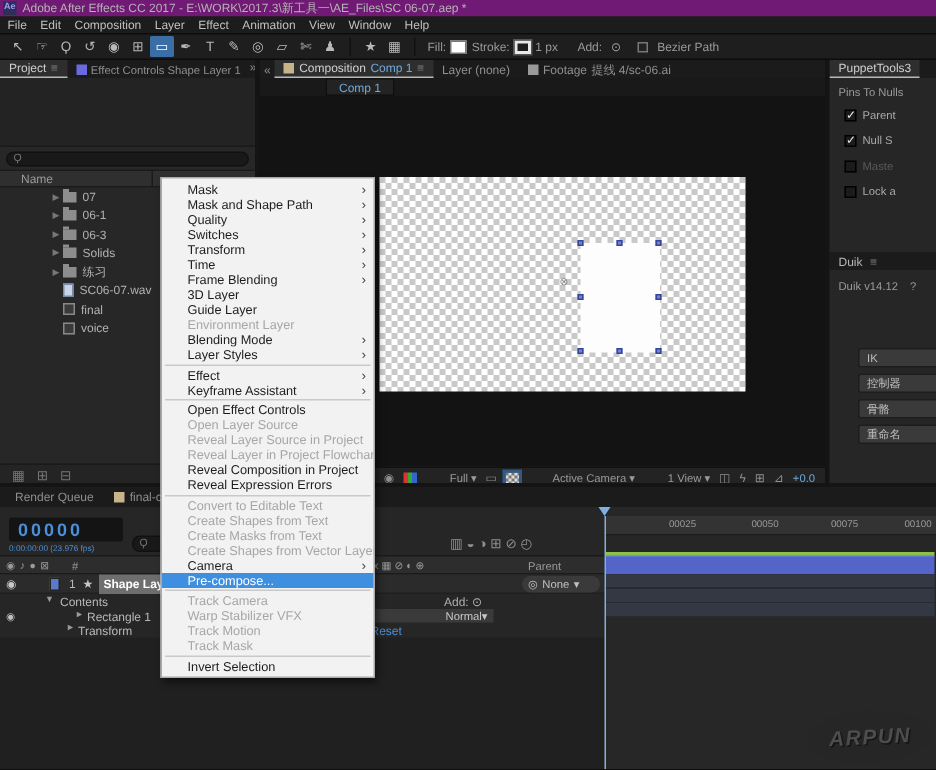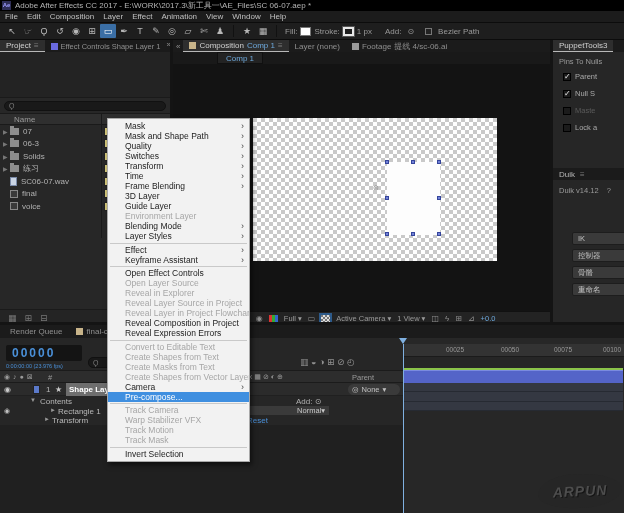--- a/index.html
+++ b/index.html
@@ -1,21 +1,21 @@
 <!DOCTYPE html>
 <html><head>
 <meta charset="utf-8">
 <style>
   html,body{margin:0;padding:0;background:#000;}
   *{box-sizing:border-box;}
   .app{position:relative;width:624px;height:513px;overflow:hidden;background:#161616;
        font-family:"Liberation Sans","DejaVu Sans",sans-serif;color:#a8a8a8;
        -webkit-font-smoothing:antialiased;}
   
-  .titlebar{position:absolute;left:0;top:0;width:624px;height:11px;background:#000000;
+  .titlebar{position:absolute;left:0;top:0;width:624px;height:11px;background:#701a75;
             display:flex;align-items:center;font-size:8px;color:#b4b4b4;gap:4px;padding-left:2px;}
   .ae-icon{width:9px;height:9px;background:#2e2e57;color:#9e9eff;font-size:6px;line-height:9px;
            text-align:center;font-weight:bold;flex:none;}
   .menubar{position:absolute;left:0;top:11px;width:624px;height:11px;background:#1c1c1c;
            display:flex;align-items:center;gap:9px;font-size:8px;color:#c0c0c0;padding-left:5px;}
   .menubar span{cursor:default;}
   .toolbar{position:absolute;left:0;top:22px;width:624px;height:18px;background:#1e1e1e;
            border-top:1px solid #0c0c0c;border-bottom:1px solid #0c0c0c;
            display:flex;align-items:center;font-size:9px;color:#b8b8b8;padding-left:4px;}
   .tool{width:16px;height:14px;display:inline-flex;align-items:center;justify-content:center;flex:none;}
@@ -35,21 +35,21 @@
   .hamburger{color:#7c7c7c;}
   
   #left{left:0;top:40px;width:170px;height:285px;}
   .preview{height:46px;background:#232323;border-bottom:1px solid #1a1a1a;}
   .searchrow{height:15px;display:flex;align-items:center;padding:0 4px;}
   .searchbox{flex:1;height:10px;background:#191919;border:1px solid #111;border-radius:5px;
              font-size:7px;color:#777;display:flex;align-items:center;padding-left:4px;gap:3px;}
   .namehdr{height:12px;background:#2f2f2f;border-top:1px solid #1a1a1a;border-bottom:1px solid #1a1a1a;
            font-size:8px;color:#9a9a9a;display:flex;align-items:center;padding-left:14px;position:relative;}
   .colline{position:absolute;left:101px;top:0;bottom:0;width:1px;background:#1a1a1a;}
-  .pitems{position:relative;}
+  .pitems{position:relative;margin-left:32px;}
   .pi{height:12.5px;display:flex;align-items:center;font-size:8px;color:#b2b2b2;position:relative;padding-left:3px;}
   .pi .tw{width:7px;color:#777;font-size:6px;visibility:hidden;}
   .pi[data-type="folder"] .tw{visibility:visible;}
   .pi .icon{width:9px;height:7px;margin-right:4px;flex:none;position:relative;background:#8d8d8d;}
   .pi[data-type="folder"] .icon::before{content:"";position:absolute;left:0;top:-2px;width:4px;height:2px;background:#8d8d8d;}
   .pi[data-type="wav"] .icon{background:#c9d4e4;border:1px solid #7a8aa8;width:7px;height:9px;}
   .pi[data-type="comp"] .icon{background:#3a3a3a;border:1px solid #888;width:8px;height:8px;}
   .pi .chip{position:absolute;left:104px;width:7px;height:9px;background:#d9cc7c;border:1px solid #222;}
   .pbottom{position:absolute;left:0;bottom:0;width:100%;height:16px;background:#242424;
            border-top:1px solid #1a1a1a;display:flex;align-items:center;gap:8px;
@@ -64,21 +64,21 @@
   .checker{position:absolute;left:80px;top:54px;width:244px;height:143px;
            background-image:conic-gradient(#fff 25%,#c9c9c9 0 50%,#fff 0 75%,#c9c9c9 0);
            background-size:8px 8px;}
   .shape-rect{position:absolute;left:134px;top:44px;width:53px;height:73px;background:#fdfdfd;}
   .handle{position:absolute;width:4px;height:4px;background:#7282d8;border:1px solid #35459c;}
   .anchor{position:absolute;left:120px;top:66px;color:#888;font-size:7px;}
   .statusbar{position:absolute;left:0;bottom:0;width:377px;height:14px;background:#232323;
              border-top:1px solid #111;display:flex;align-items:center;gap:6px;
              font-size:7.5px;color:#9a9a9a;padding-left:56px;}
   .sb-icon{color:#8f8f8f;font-size:8px;}
-  .sb-drop{display:flex;align-items:flex-start;gap:2px;}
+  .sb-drop{display:flex;align-items:flex-start;gap:2px;margin-left:16px;}
   .sb-grid{width:9px;height:8px;background-image:conic-gradient(#ddd 25%,#777 0 50%,#ddd 0 75%,#777 0);
            background-size:4px 4px;outline:2px solid #2d5a8a;}
   .sb-rgb{width:9px;height:8px;background:linear-gradient(90deg,#d33 33%,#3a3 33% 66%,#36c 66%);}
   
   #right{left:553px;top:40px;width:71px;height:285px;background:#262626;}
   .pins-title{font-size:7.5px;color:#9a9a9a;margin:5px 0 2px 6px;}
   .opt{display:flex;align-items:center;gap:4px;height:17px;padding-left:10px;font-size:7.5px;color:#aaa;white-space:nowrap;}
   .opt .box{width:8px;height:8px;background:#1b1b1b;border:1px solid #000;flex:none;position:relative;}
   .opt.checked .box::after{content:"✓";position:absolute;left:0;top:-2px;color:#e8e8e8;font-size:8px;}
   .opt.disabled{color:#5a5a5a;}
@@ -286,20 +286,26 @@
       <div class="colline" style="top:0;bottom:0;height:113px"></div>
     <div class="pi" data-type="folder">
           <span class="tw">▶</span>
           <span class="icon"></span>
           <span>07</span>
           <span class="chip"></span>
         </div>
         <div class="pi" data-type="folder">
           <span class="tw">▶</span>
           <span class="icon"></span>
+          <span>06-1</span>
+          <span class="chip"></span>
+        </div>
+        <div class="pi" data-type="folder">
+          <span class="tw">▶</span>
+          <span class="icon"></span>
           <span>06-3</span>
           <span class="chip"></span>
         </div>
         <div class="pi" data-type="folder">
           <span class="tw">▶</span>
           <span class="icon"></span>
           <span>Solids</span>
           <span class="chip"></span>
         </div>
         <div class="pi" data-type="folder">
@@ -610,24 +616,20 @@
       </div>
       <div class="mi">
         <span class="mi-label">Open Effect Controls</span>
         
       </div>
       <div class="mi disabled">
         <span class="mi-label">Open Layer Source</span>
         
       </div>
       <div class="mi disabled">
-        <span class="mi-label">Reveal in Explorer</span>
-        
-      </div>
-      <div class="mi disabled">
         <span class="mi-label">Reveal Layer Source in Project</span>
         
       </div>
       <div class="mi disabled">
         <span class="mi-label">Reveal Layer in Project Flowchart</span>
         
       </div>
       <div class="mi">
         <span class="mi-label">Reveal Composition in Project</span>
         

